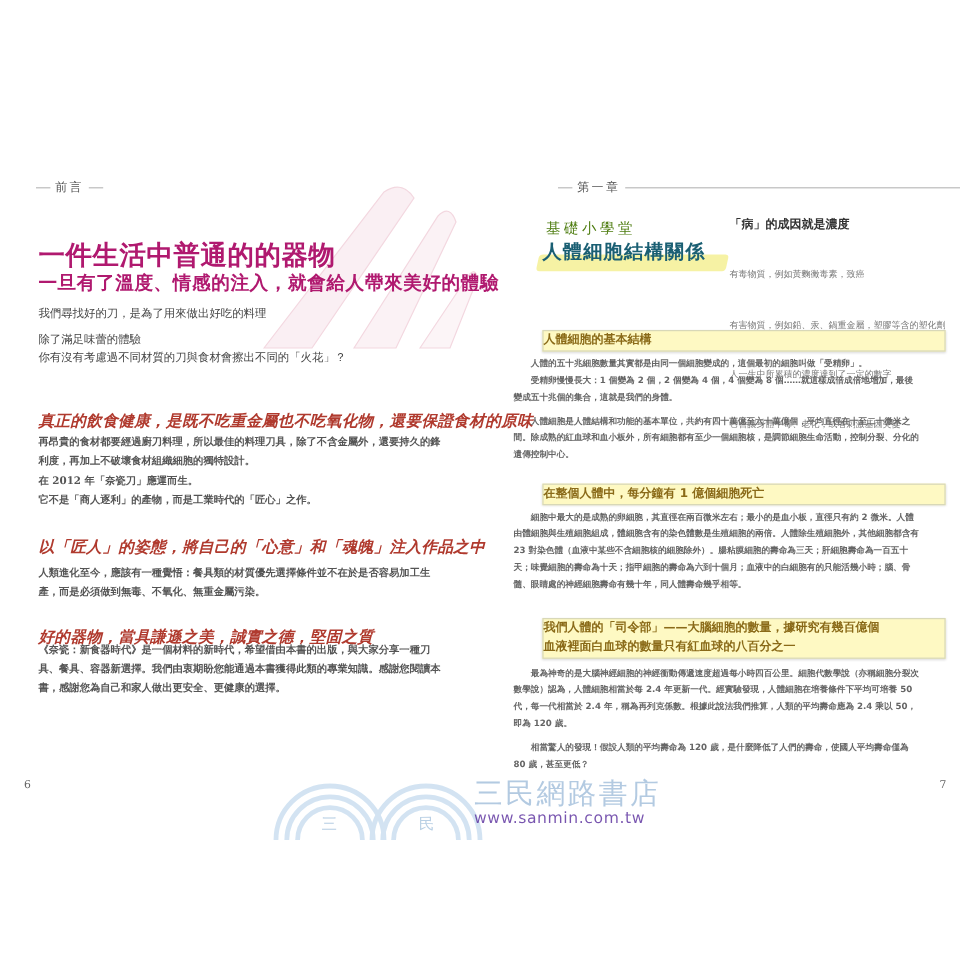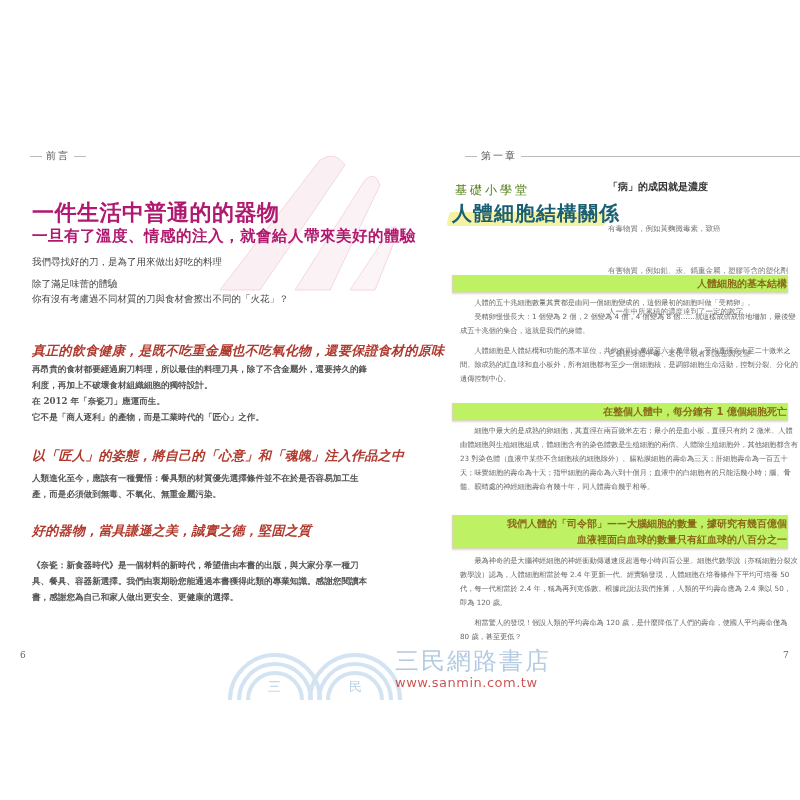--- a/index.html
+++ b/index.html
@@ -54,47 +54,47 @@
     .kicker {
       position: absolute; left: 455px; top: 182px; font-size: 12px; color: #4d7c0f;
       letter-spacing: 3px; font-family: "DejaVu Serif", serif;
     }
     .chapter-title-wrap { position: absolute; left: 452px; top: 200px; }
     .chapter-highlight {
       position: absolute; left: -4px; top: 12px; width: 158px; height: 14px;
       background: #f5f19a; transform: skewX(-12deg); border-radius: 3px; opacity: 0.9;
     }
     .chapter-title {
-      position: relative; font-size: 20px; font-weight: bold; color: #1a5f73; letter-spacing: 1px;
+      position: relative; font-size: 16px; font-weight: bold; color: #1a5f73; letter-spacing: 1px;
       white-space: nowrap;
     }
     .side-note { position: absolute; left: 608px; top: 180px; width: 180px; }
     .side-note .nt { font-size: 10px; font-weight: bold; color: #333; margin-bottom: 4px; }
     .side-note .nl { font-size: 7.5px; color: #777; line-height: 12.5px; white-space: nowrap; margin-top: 29px; }
 
     .box-title {
-      position: absolute; left: 452px; width: 334px; background: #bef264;
+      position: absolute; left: 452px; width: 334px; background: #fef9c3;
       border: 1px solid #d8d8b8; box-shadow: 0 1px 2px rgba(0,0,0,0.15);
-      text-align: right; font-family: "DejaVu Sans", sans-serif; color: #8a6a18;
+      text-align: left; font-family: "DejaVu Sans", sans-serif; color: #8a6a18;
       font-weight: bold; font-size: 10px; line-height: 16px;
     }
     .rt {
-      position: absolute; left: 460px; width: 338px; font-family: "DejaVu Sans", sans-serif;
-      font-size: 7.2px; color: #666; line-height: 14px;
+      position: absolute; left: 428px; width: 338px; font-family: "DejaVu Sans", sans-serif;
+      font-size: 7.2px; color: #666; line-height: 14px; font-weight: bold;
     }
     .rt p { margin: 0 0 6px 0; text-indent: 2em; }
 
     
     .watermark { position: absolute; left: 225px; top: 640px; width: 380px; height: 60px; opacity: 0.45; }
     .wm-name {
       position: absolute; left: 395px; top: 645px; font-size: 24px; color: #9ab9d8;
       font-family: "DejaVu Serif", serif; letter-spacing: 2px; opacity: 0.75;
     }
     .wm-url {
-      position: absolute; left: 395px; top: 675px; font-size: 13px; color: #b91c1c;
+      position: absolute; left: 395px; top: 675px; font-size: 13px; color: #4c1d95;
       font-family: "DejaVu Sans", sans-serif; letter-spacing: 0.5px; opacity: 0.75;
     }
     .wm-char { position: absolute; font-size: 13px; color: #b8cfe4; font-family: "DejaVu Serif", serif; }
   </style>
 </head>
 <body>
 
 <div class="page page-left"></div>
 
 <svg class="knife-art" viewBox="0 0 200 160">
@@ -124,21 +124,21 @@
   <p>在 2012 年「奈瓷刀」應運而生。</p>
   <p>它不是「商人逐利」的產物，而是工業時代的「匠心」之作。</p>
 </div>
 
 <div class="heading-red" style="top:447px;">以「匠人」的姿態，將自己的「心意」和「魂魄」注入作品之中</div>
 <div class="body-text" style="top:470px;">
   <p>人類進化至今，應該有一種覺悟：餐具類的材質優先選擇條件並不在於是否容易加工生產，而是必須做到無毒、不氧化、無重金屬污染。</p>
 </div>
 
 <div class="heading-red" style="top:522px;">好的器物，當具謙遜之美，誠實之德，堅固之質</div>
-<div class="body-text" style="top:557px;">
+<div class="body-text" style="top:534px;">
   <p>《奈瓷：新食器時代》是一個材料的新時代，希望借由本書的出版，與大家分享一種刀具、餐具、容器新選擇。我們由衷期盼您能通過本書獲得此類的專業知識。感謝您閱讀本書，感謝您為自己和家人做出更安全、更健康的選擇。</p>
 </div>
 
 <div class="page-num" style="left:20px; top:650px;">6</div>
 
 <div class="page page-right"></div>
 
 <div class="section-label right-label">
   <span class="line a"></span>
   <span>第一章</span>

